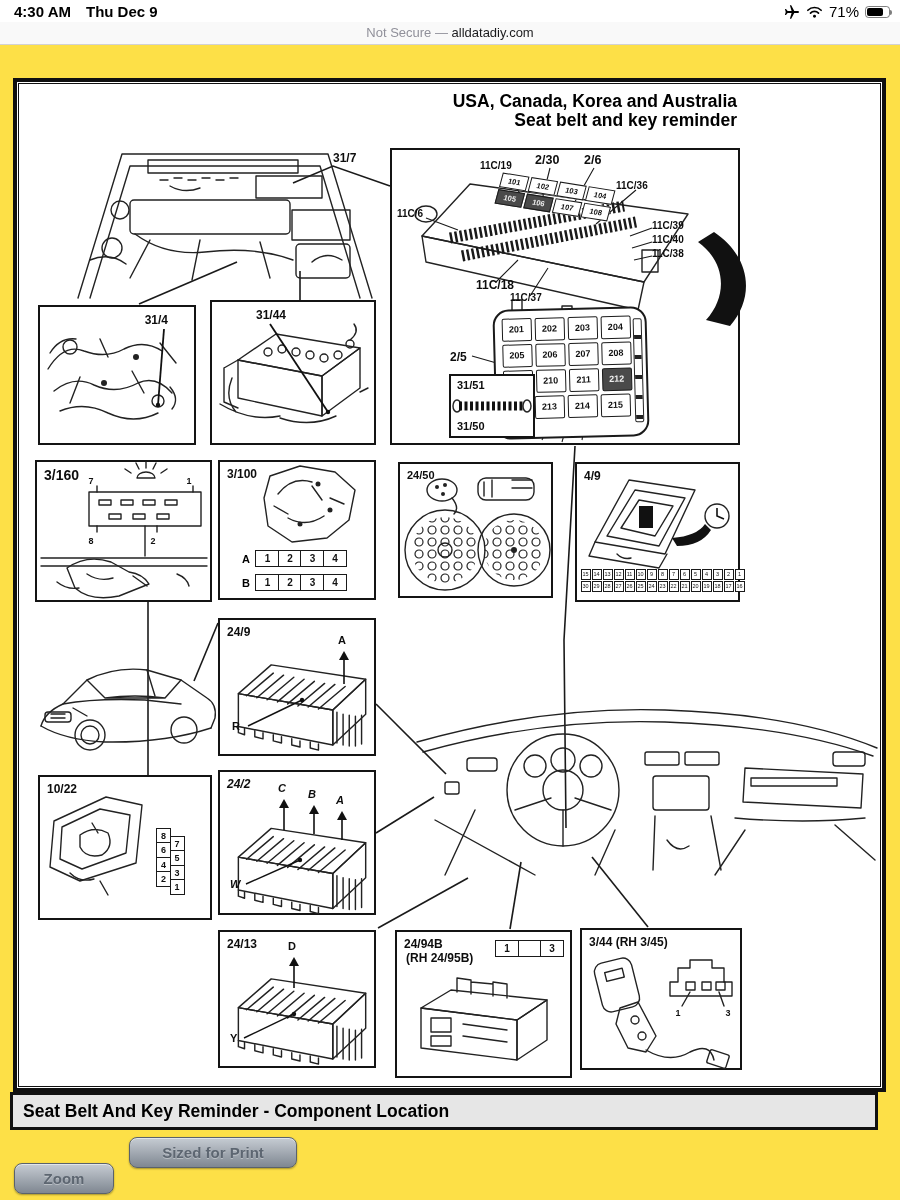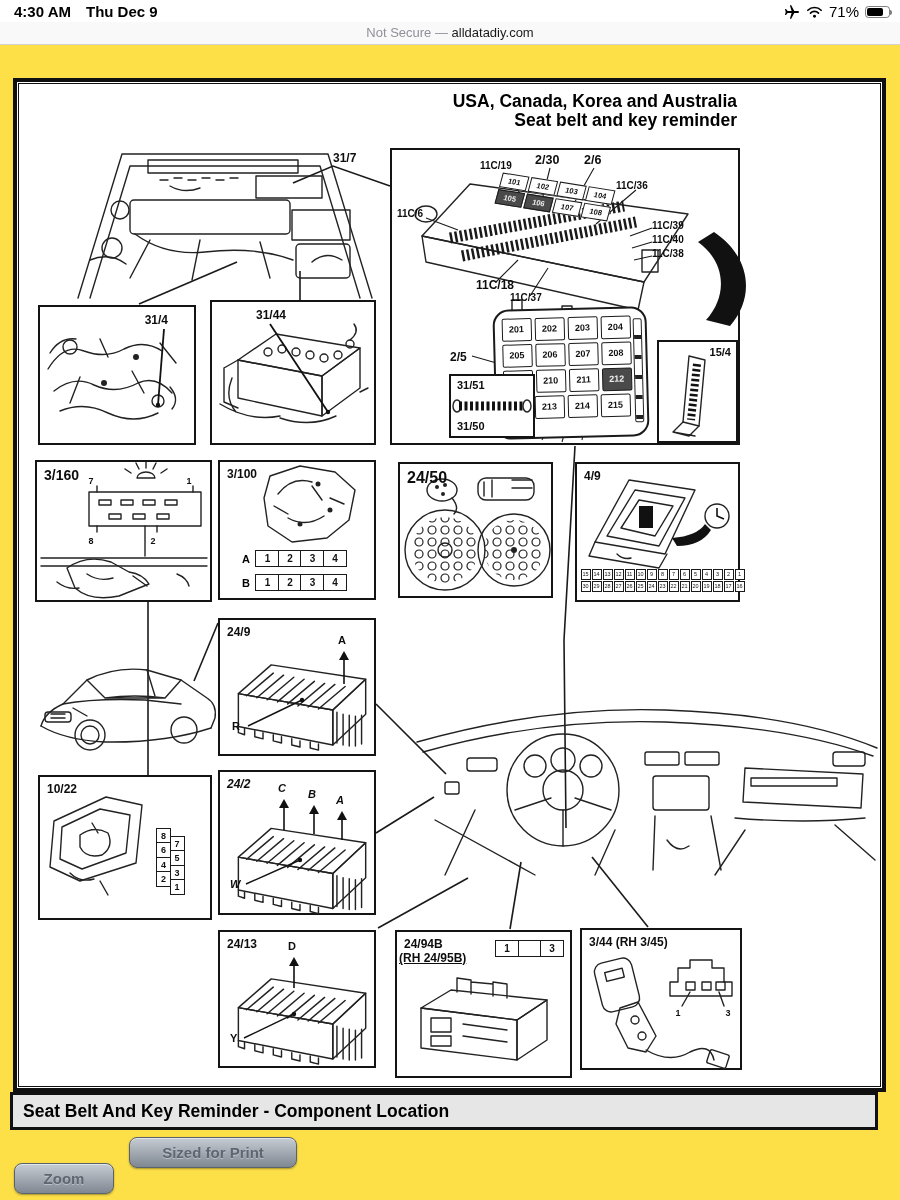--- a/index.html
+++ b/index.html
@@ -203,28 +203,20 @@
     <div class="abs" style="left:16px; top:224px; width:86px; height:64px; border:2px solid #141414; background:#fff; z-index:2;margin-left:41px;">
       <span class="bl" style="left:6px; top:3px;">31/51</span>
       <svg width="82" height="20" viewBox="0 0 82 20" style="position:absolute; left:0; top:20px;">
         <ellipse class="sk" cx="6" cy="10" rx="4" ry="6"></ellipse>
           <ellipse class="sk" cx="76" cy="10" rx="4" ry="6"></ellipse>
         <line x1="8" y1="10" x2="74" y2="10" stroke="#111" stroke-width="9" stroke-dasharray="3 2.5"></line>
       </svg>
       <span class="bl" style="left:6px; top:44px;">31/50</span>
     </div>
 
-    <div class="abs" style="left:265px; top:190px; width:81px; height:103px; border:2px solid #141414; background:#fff; z-index:2;">
-      <span class="bl" style="right:5px; top:4px;">15/4</span>
-      <svg width="77" height="95" viewBox="0 0 77 95">
-        <polygon class="sk" points="30,14 46,18 40,84 24,80"></polygon>
-        <line x1="38" y1="22" x2="32" y2="78" stroke="#111" stroke-width="8" stroke-dasharray="2.5 2.5"></line>
-        <path class="sk" d="M24,80 l-10,10 16,4 10,-10 M14,90 l22,4"></path>
-      </svg>
-    </div>
   </div>
 
   <div class="box" style="left:38px; top:305px; width:158px; height:140px;">
     <span class="bl" style="right:26px; top:6px; font-size:12px;">31/4</span>
     <svg width="154" height="136" viewBox="0 0 154 136">
       <path class="sk" d="M8,62 q16,-26 36,-18 q22,8 40,-2 q20,-10 38,2"></path>
       <path class="sk" d="M14,84 q20,-16 40,-6 q22,10 44,-2 q18,-8 34,10"></path>
       <path class="sk" d="M20,104 q24,-10 48,2 q26,12 50,0"></path>
       <path class="sk" d="M10,46 q10,-16 26,-14 M120,36 l16,20 M60,32 l8,18 M92,64 l12,22 M40,70 l-10,26 M130,80 q10,12 2,22"></path>
       <circle class="sk" cx="30" cy="40" r="7"></circle>
@@ -311,21 +303,21 @@
             <div class="gcell">1</div>
             <div class="gcell">2</div>
             <div class="gcell">3</div>
             <div class="gcell">4</div>
           </div>
         </div>
     </div>
   </div>
 
   <div class="box" style="left:398px; top:462px; width:155px; height:136px;">
-    <span class="bl" style="left:7px; top:5px; font-size:16px;">24/50</span>
+    <span class="bl" style="left:7px; top:5px; font-size:11px;">24/50</span>
     <svg width="151" height="130" viewBox="0 0 151 130">
       <defs>
         <pattern id="pd" width="13" height="12" patternUnits="userSpaceOnUse">
           <circle cx="6" cy="6" r="4" fill="none" stroke="#222" stroke-width="1.2"></circle>
         </pattern>
       </defs>
       <ellipse class="sk" cx="42" cy="26" rx="15" ry="11"></ellipse>
       <circle fill="#222" cx="37" cy="23" r="2"></circle>
         <circle fill="#222" cx="45" cy="21" r="2"></circle>
         <circle fill="#222" cx="43" cy="30" r="2"></circle>
@@ -509,21 +501,21 @@
       <line x1="74" y1="34" x2="74" y2="56" stroke="#111" stroke-width="1.6"></line>
       <line x1="24" y1="106" x2="74" y2="82" stroke="#111" stroke-width="1.4"></line>
       <circle fill="#111" cx="74" cy="82" r="2.2"></circle>
     </svg>
     <span class="mk" style="left:68px; top:8px;">D</span>
     <span class="mk" style="left:10px; top:100px;">Y</span>
   </div>
 
   <div class="box" style="left:395px; top:930px; width:177px; height:148px;">
     <span class="bl" style="left:7px; top:5px; font-size:12px;">24/94B</span>
-    <span class="bl" style="left:2px; top:19px; font-size:12px;text-decoration:underline;">(RH 24/95B)</span>
+    <span class="bl" style="left:9px; top:19px; font-size:12px;">(RH 24/95B)</span>
     <div class="grid mini" style="right:6px; top:8px; left:auto;">
         <div class="grow">
           <div class="gcell">1</div>
           <div class="gcell"></div>
           <div class="gcell">3</div>
         </div>
       </div>
     <svg width="173" height="104" viewBox="0 0 173 104" style="position:absolute; left:0; top:40px;">
       <polygon class="sk" points="24,36 54,18 150,28 120,48"></polygon>
       <polygon class="sk" points="24,36 120,48 120,88 24,76"></polygon>

